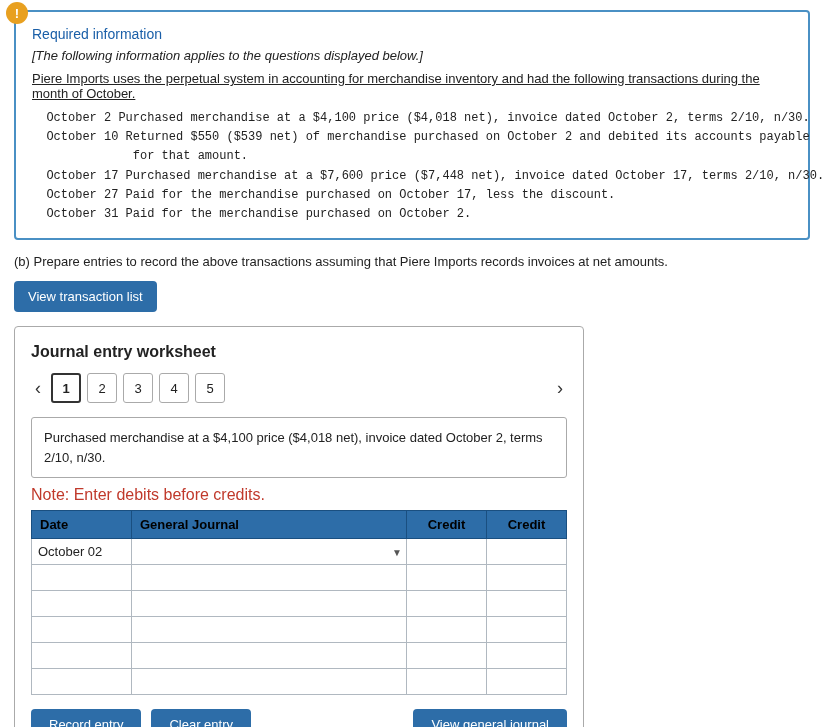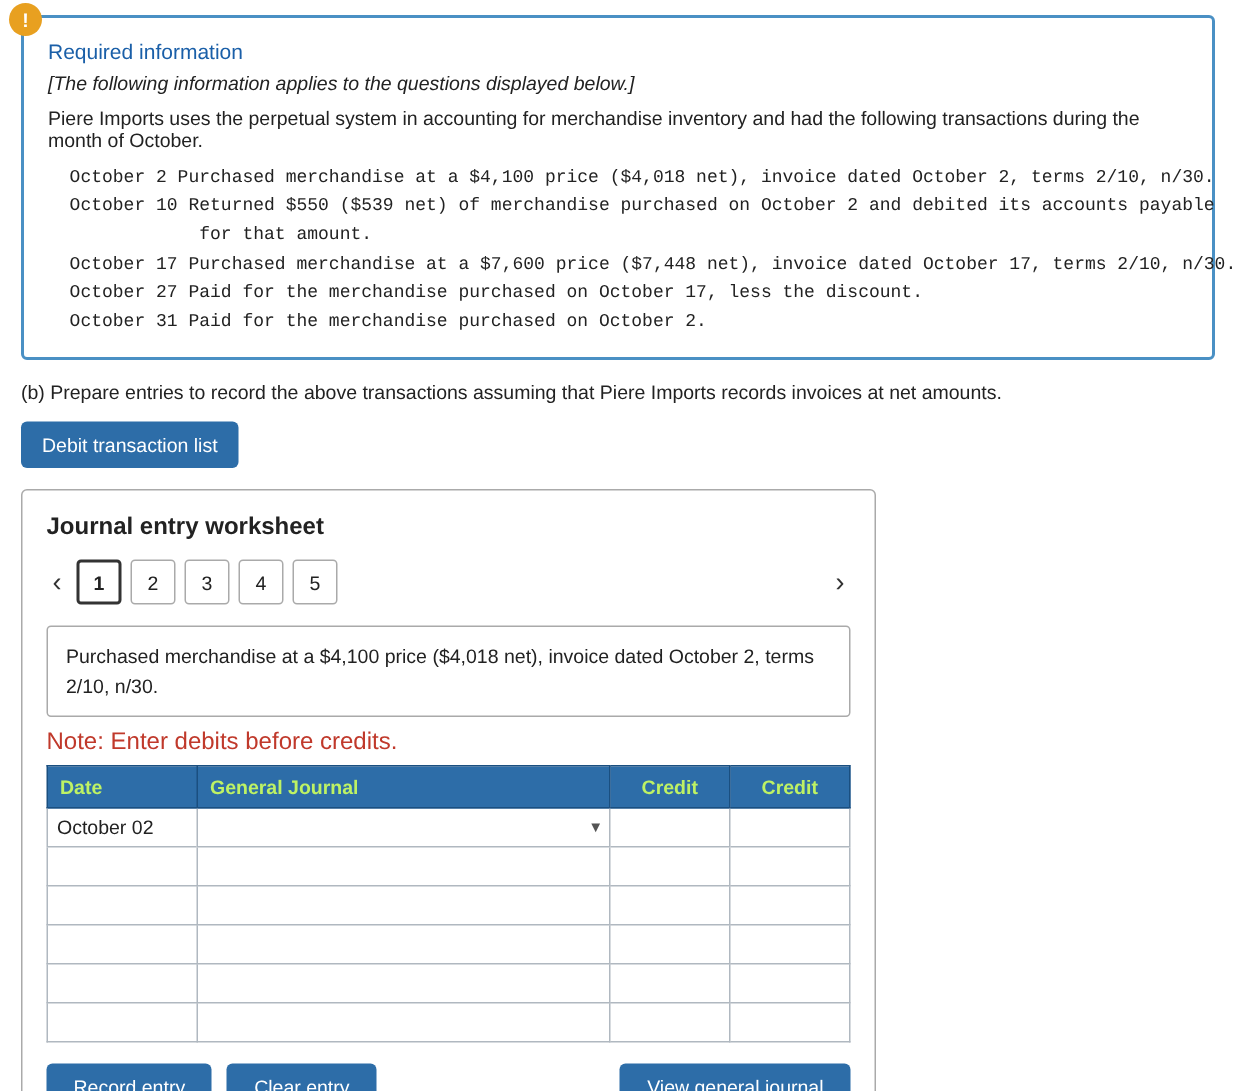--- a/index.html
+++ b/index.html
@@ -50,20 +50,21 @@
 
     .info-box .subtitle {
       font-style: italic;
       margin-bottom: 8px;
       font-size: 13px;
     }
 
     .info-box .intro-text {
       margin-bottom: 8px;
       font-size: 13px;
+      text-decoration: underline;
     }
 
     .info-box .transactions {
       font-family: 'Courier New', monospace;
       font-size: 12px;
       line-height: 1.6;
       white-space: pre;
     }
 
     
@@ -154,21 +155,21 @@
 
     
     .journal-table {
       width: 100%;
       border-collapse: collapse;
       margin-bottom: 14px;
     }
 
     .journal-table th {
       background: #2d6da8;
-      color: #bef264;
+      color: #000000;
       text-align: center;
       padding: 6px 8px;
       font-size: 13px;
       border: 1px solid #1a4f80;
     }
 
     .journal-table th.th-date { width: 100px; text-align: left; }
     .journal-table th.th-journal { text-align: left; }
     .journal-table th.th-debit { width: 80px; }
     .journal-table th.th-credit { width: 80px; }
@@ -264,21 +265,21 @@
               for that amount.
   October 17 Purchased merchandise at a $7,600 price ($7,448 net), invoice dated October 17, terms 2/10, n/30.
   October 27 Paid for the merchandise purchased on October 17, less the discount.
   October 31 Paid for the merchandise purchased on October 2.</div>
   </div>
 
   
   <div class="part-b">(b) Prepare entries to record the above transactions assuming that Piere Imports records invoices at net amounts.</div>
 
   
-  <button class="btn-transaction-list">Debit transaction list</button>
+  <button class="btn-transaction-list">View transaction list</button>
 
   
   <div class="worksheet">
     <div class="worksheet-title">Journal entry worksheet</div>
 
     <div class="tabs-row">
       <button class="tab-nav-btn">‹</button>
       <div class="tab-item active">1</div>
       <div class="tab-item">2</div>
       <div class="tab-item">3</div>

